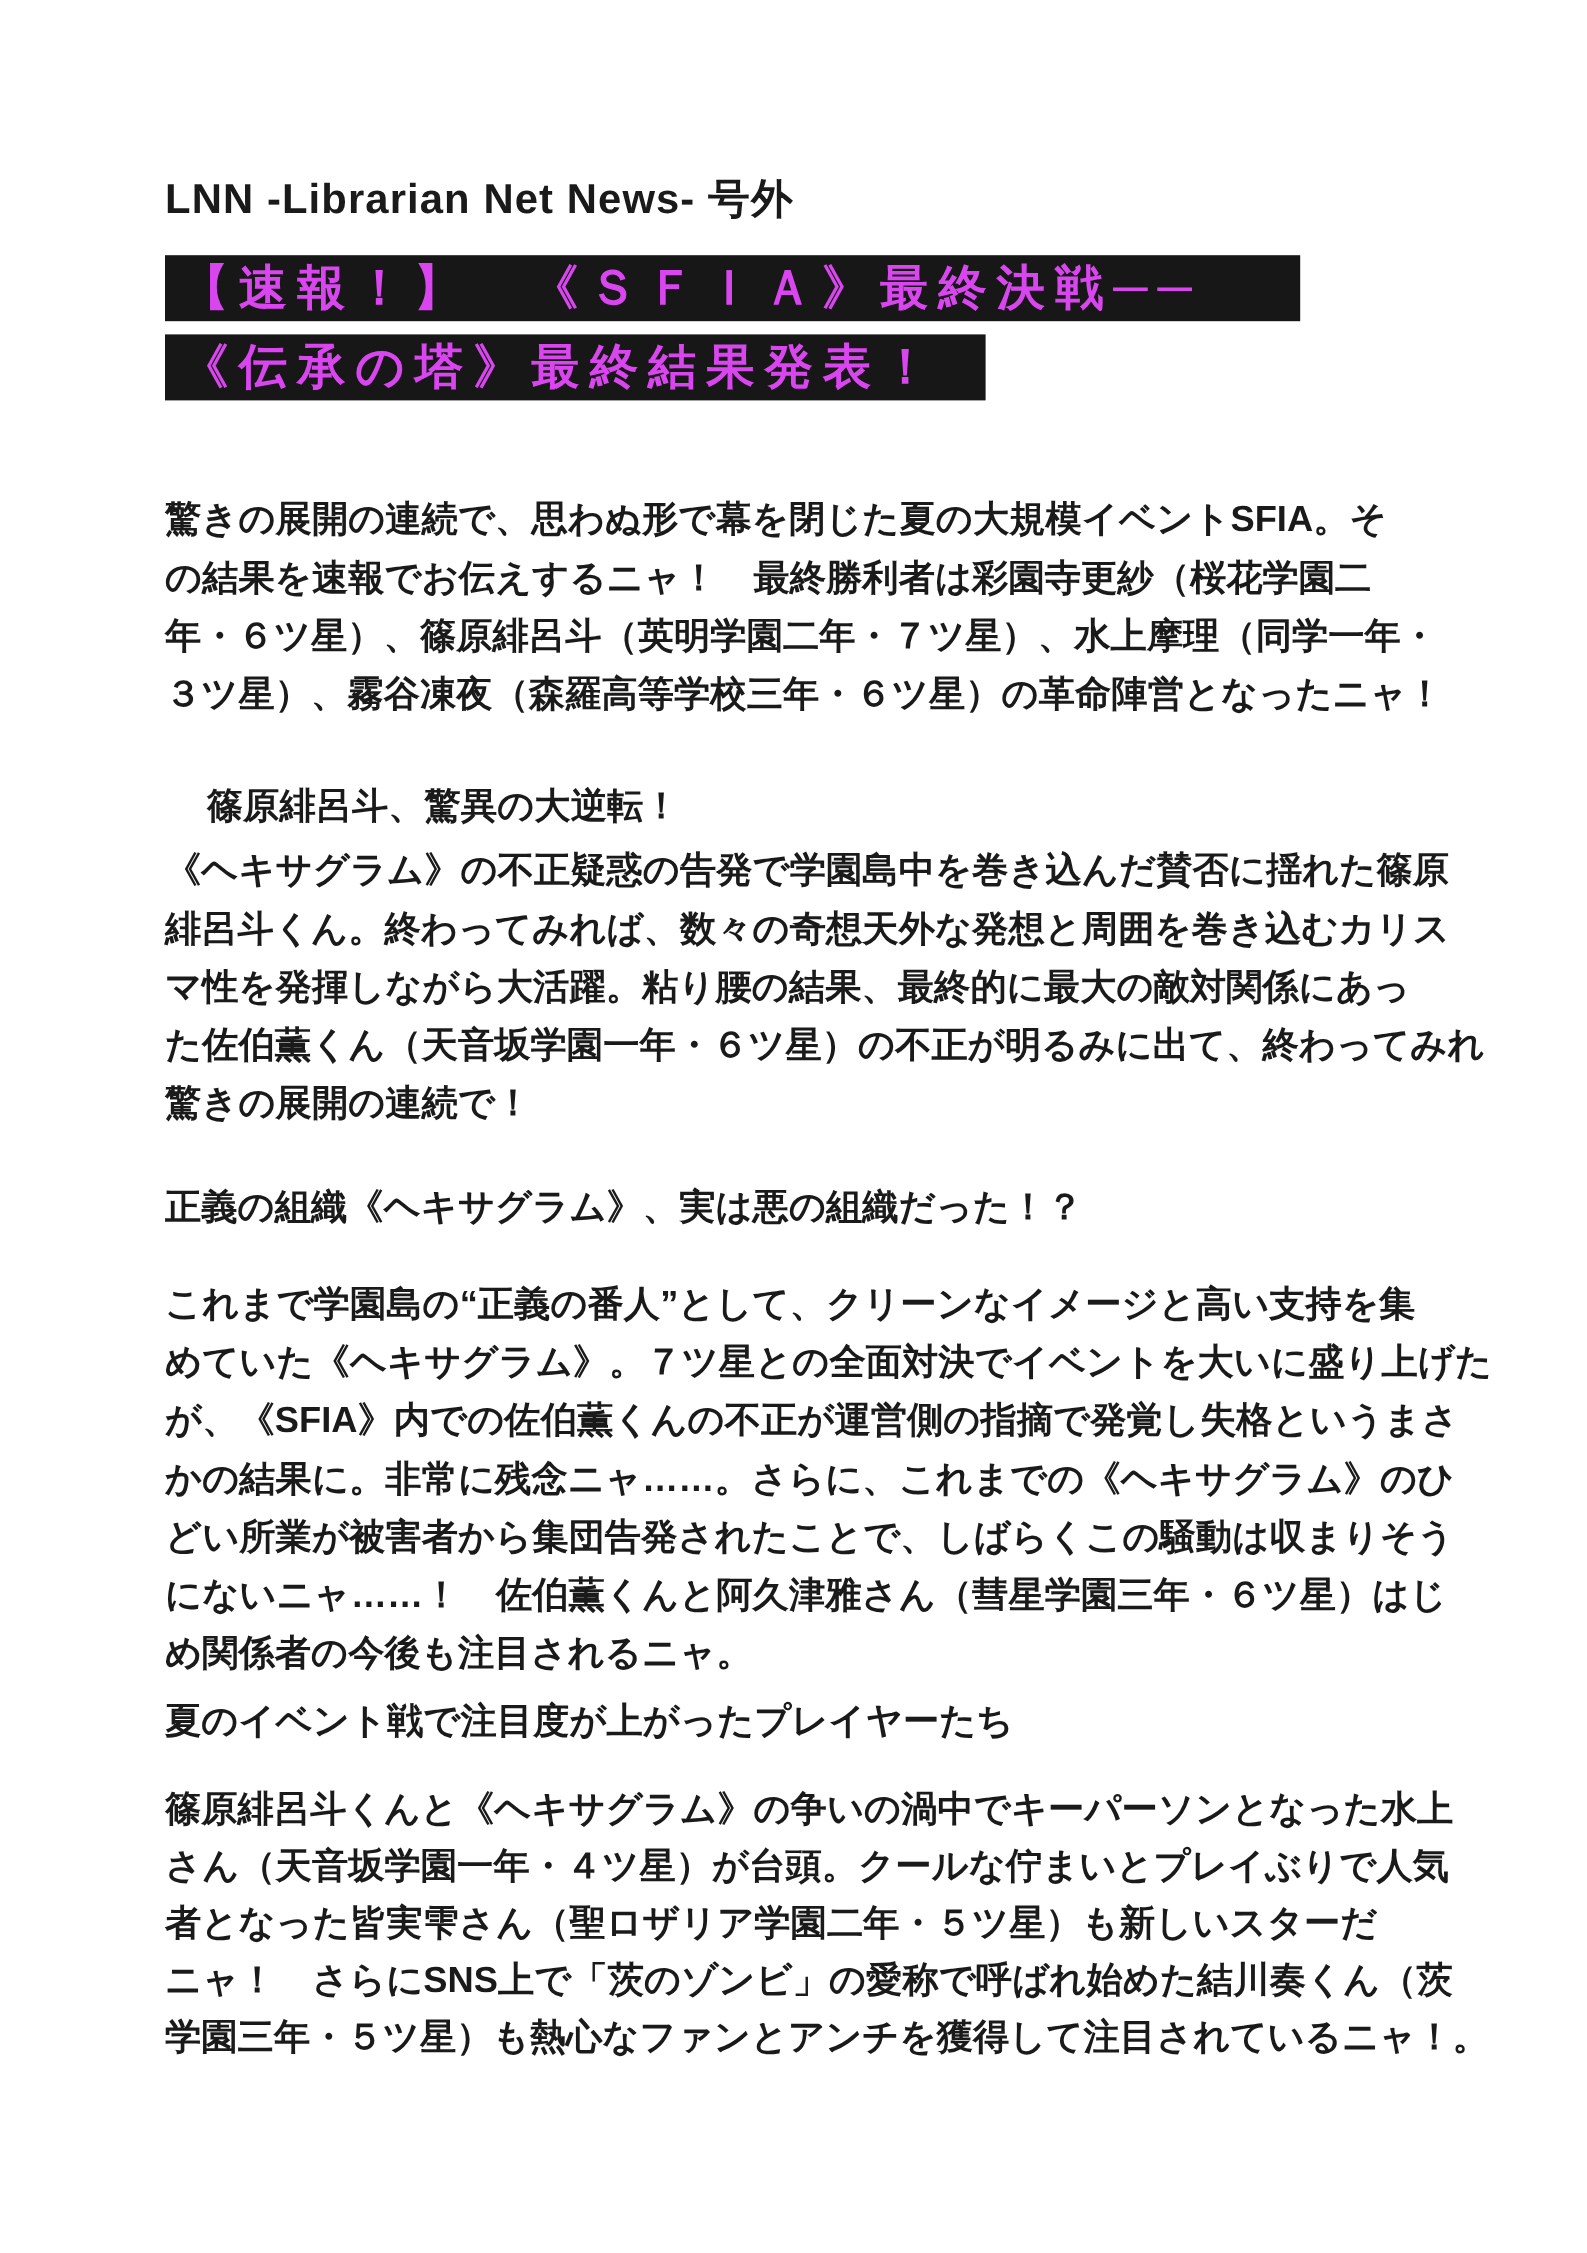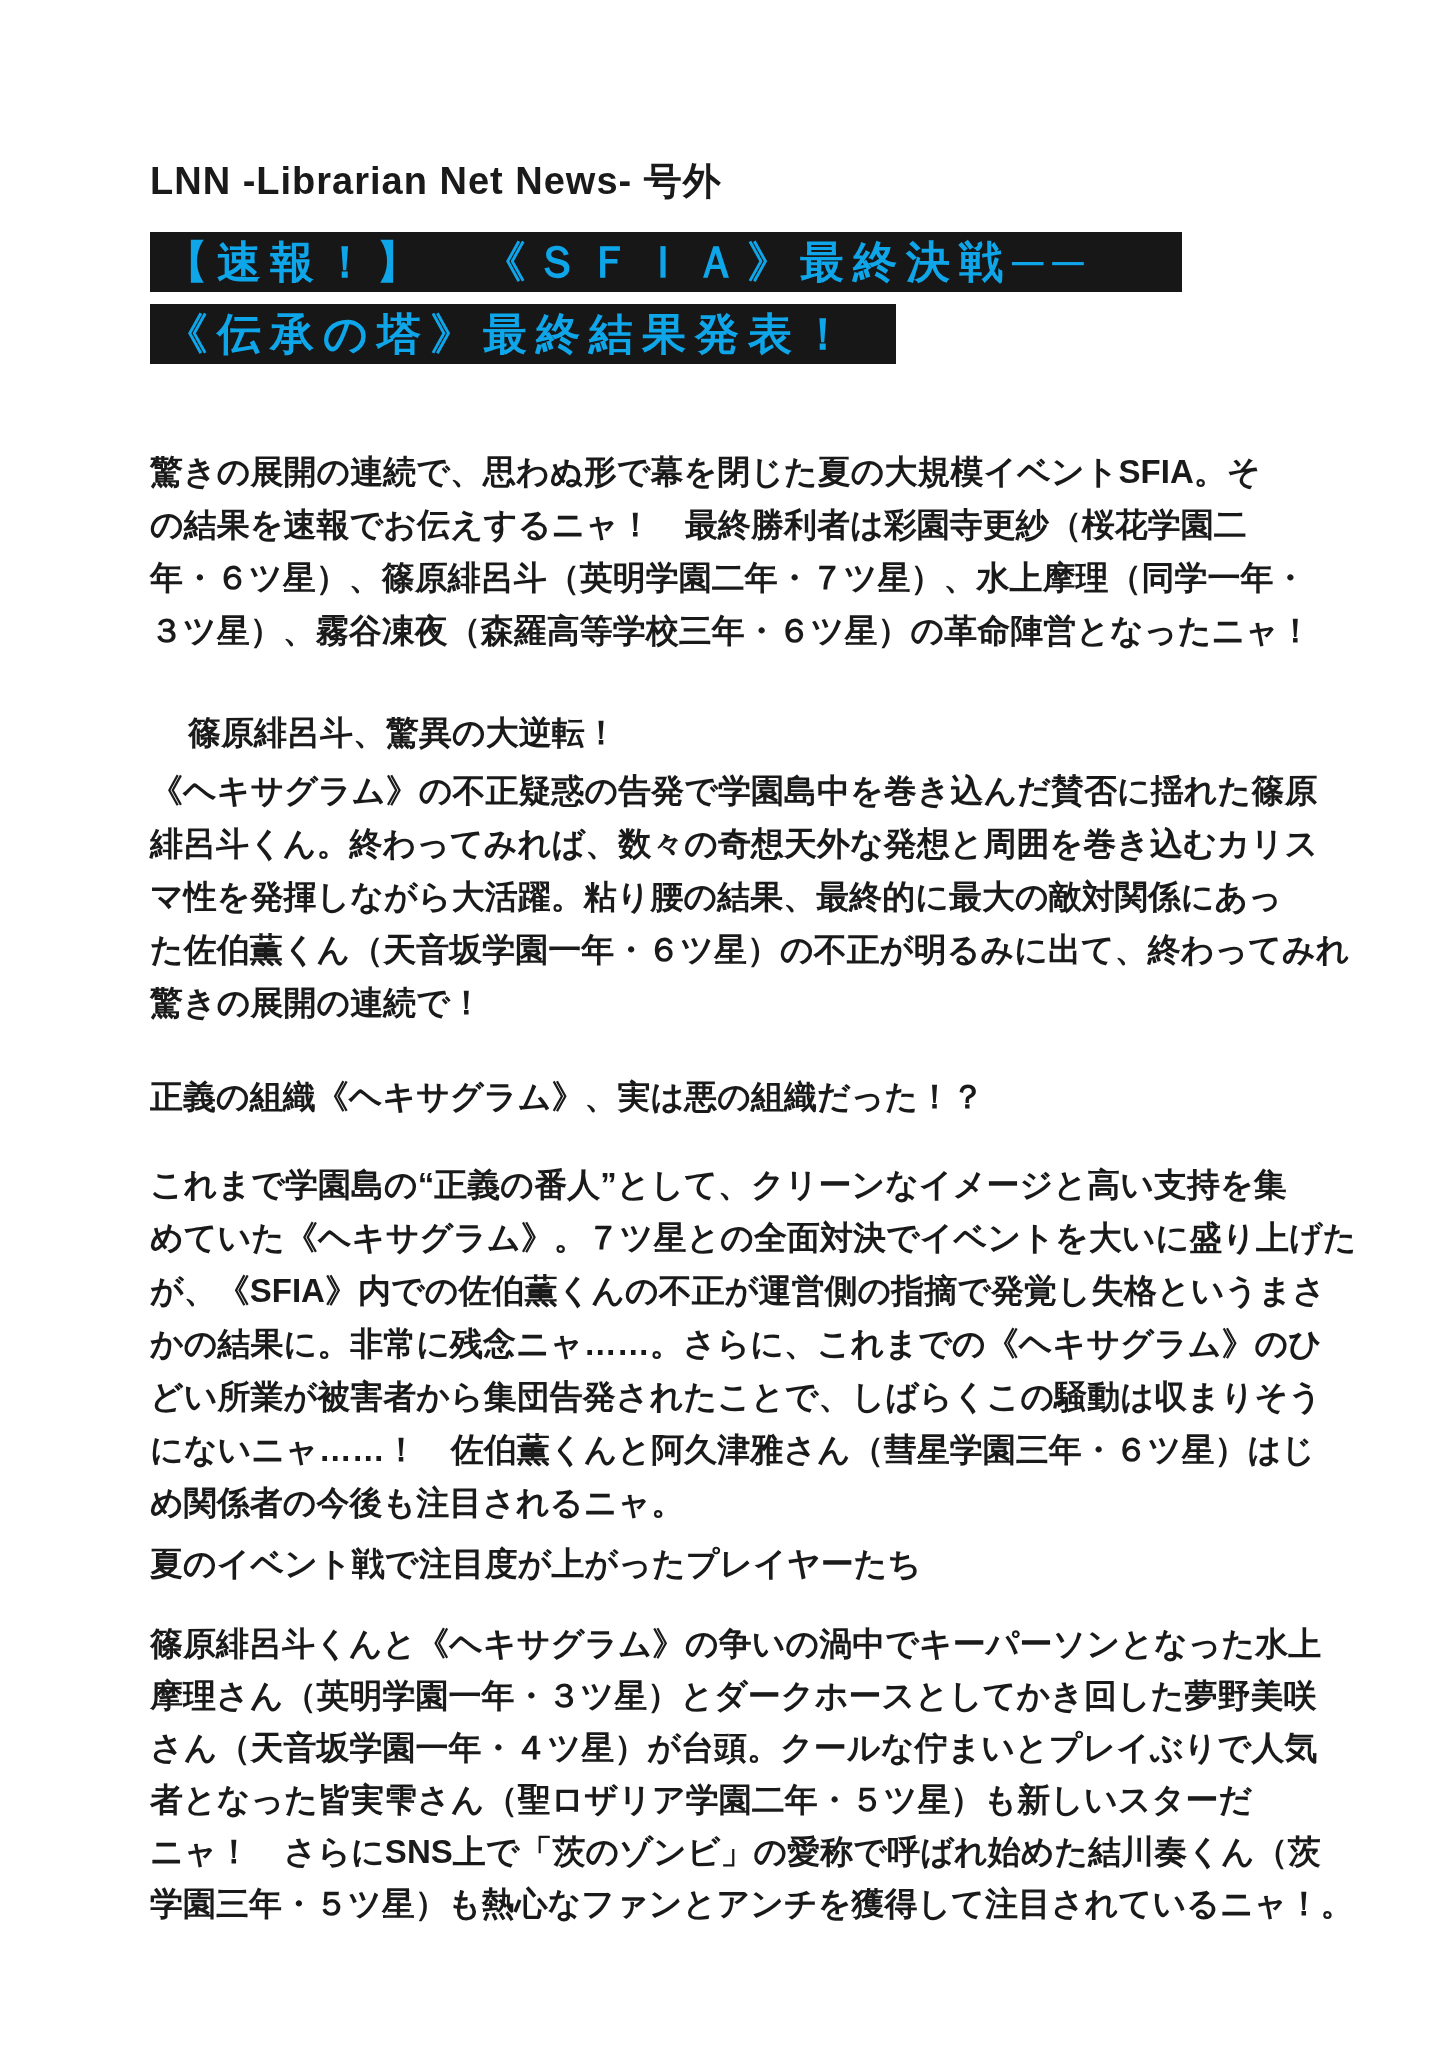--- a/index.html
+++ b/index.html
@@ -21,21 +21,21 @@
     top: 156px;
     font-size: 38px;
     font-weight: bold;
     letter-spacing: 1px;
     white-space: nowrap;
   }
   .headline-bar {
     left: 150px;
     height: 60px;
     background: #171717;
-    color: #0ea5e9;
+    color: #d946ef;
     font-weight: bold;
     font-size: 44px;
     line-height: 60px;
     letter-spacing: 9px;
     padding-left: 14px;
     box-sizing: border-box;
     white-space: nowrap;
     overflow: hidden;
   }
   .bar1 { top: 232px; width: 1032px; }
@@ -99,18 +99,17 @@
   <div class="line">が、《SFIA》内での佐伯薫くんの不正が運営側の指摘で発覚し失格というまさ</div>
   <div class="line">かの結果に。非常に残念ニャ……。さらに、これまでの《ヘキサグラム》のひ</div>
   <div class="line">どい所業が被害者から集団告発されたことで、しばらくこの騒動は収まりそう</div>
   <div class="line">にないニャ……！　佐伯薫くんと阿久津雅さん（彗星学園三年・６ツ星）はじ</div>
   <div class="line">め関係者の今後も注目されるニャ。</div>
 </div>
 
 <div class="abs sec-heading h-sec3">夏のイベント戦で注目度が上がったプレイヤーたち</div>
 <div class="abs bodyblock p-sec3">
   <div class="line">篠原緋呂斗くんと《ヘキサグラム》の争いの渦中でキーパーソンとなった水上</div>
-  <div class="line">摩理さん（英明学園一年・３ツ星）とダークホースとしてかき回した夢野美咲</div>
   <div class="line">さん（天音坂学園一年・４ツ星）が台頭。クールな佇まいとプレイぶりで人気</div>
   <div class="line">者となった皆実雫さん（聖ロザリア学園二年・５ツ星）も新しいスターだ</div>
   <div class="line">ニャ！　さらにSNS上で「茨のゾンビ」の愛称で呼ばれ始めた結川奏くん（茨</div>
   <div class="line">学園三年・５ツ星）も熱心なファンとアンチを獲得して注目されているニャ！。</div>
 </div>
 
 </body></html>

